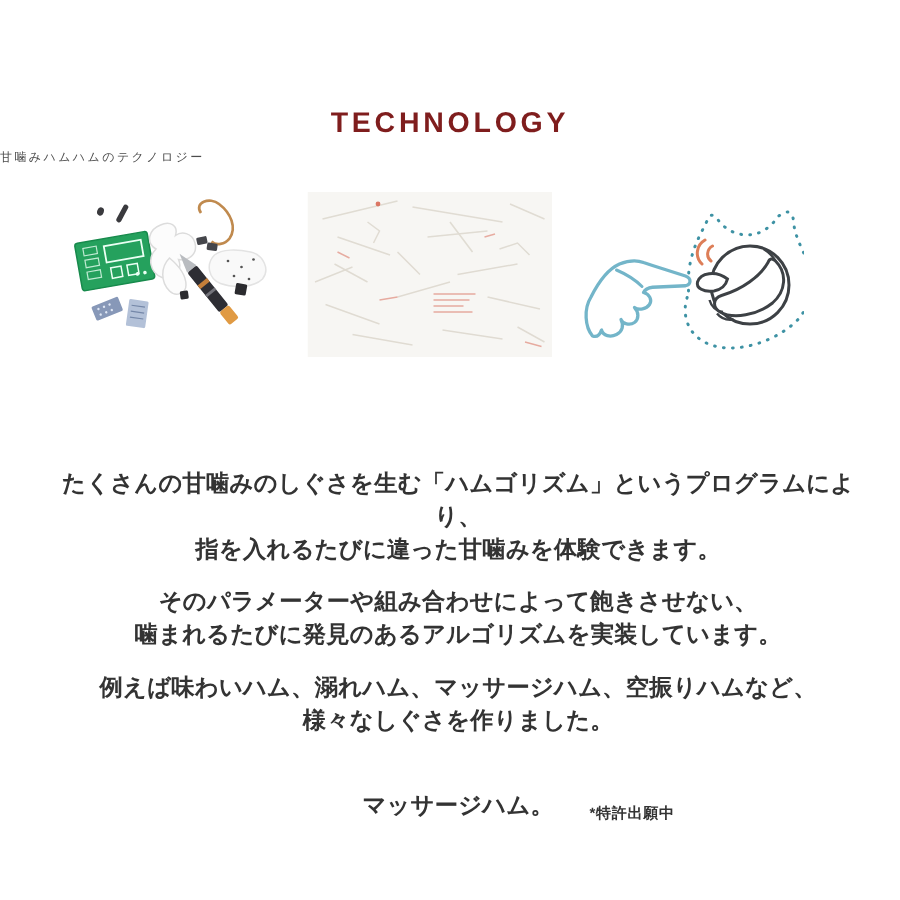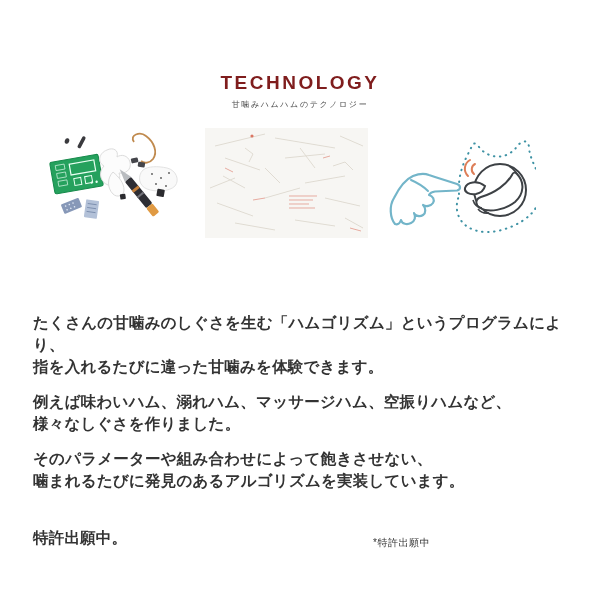--- a/index.html
+++ b/index.html
@@ -5,36 +5,36 @@
   html,body{margin:0;padding:0;}
   body{
     width:600px;height:600px;background:#ffffff;position:relative;overflow:hidden;
     font-family:"Liberation Sans","DejaVu Sans",sans-serif;
   }
   .title{
     position:absolute;top:72px;left:0;right:0;text-align:center;
     font-size:19px;font-weight:700;letter-spacing:2.5px;color:#7f1d1d;
   }
   .subtitle{
-    position:absolute;top:99px;left:0;right:0;text-align:center;
+    position:absolute;top:99px;left:0;right:0;
     font-size:8px;font-weight:500;letter-spacing:1.6px;color:#4c4c4c;
   }
   .images{
     position:absolute;left:37px;top:128px;display:flex;gap:5px;
   }
   .images figure{margin:0;width:163px;height:110px;}
   .images svg{display:block;}
   .bodytext{
     position:absolute;left:33px;top:312px;width:545px;
-    font-size:15.5px;line-height:22px;font-weight:600;color:#333333;letter-spacing:0.2px;
+    font-size:15.5px;line-height:22px;font-weight:600;color:#333333;letter-spacing:0.2px;text-align:center;
   }
   .bodytext p{margin:0 0 13px 0;position:relative;}
   .footnote{
-    position:absolute;left:340px;top:27px;
-    font-size:10px;font-weight:400;color:#333333;letter-spacing:0.5px;white-space:nowrap;
+    position:absolute;left:360px;top:27px;
+    font-size:10px;font-weight:700;color:#333333;letter-spacing:0.5px;white-space:nowrap;
   }
 </style>
 </head>
 <body>
 
 <div class="title">TECHNOLOGY</div>
 <div class="subtitle">甘噛みハムハムのテクノロジー</div>
 
 <div class="images">
 
@@ -164,25 +164,25 @@
     </svg>
   </figure>
 </div>
 
 <div class="bodytext">
   <p>
     <span>たくさんの甘噛みのしぐさを生む「ハムゴリズム」というプログラムにより、</span><br>
     <span>指を入れるたびに違った甘噛みを体験できます。</span>
   </p>
   <p>
+    <span>そのパラメーターや組み合わせによって飽きさせない、</span><br>
+    <span>噛まれるたびに発見のあるアルゴリズムを実装しています。</span>
+  </p>
+  <p>
     <span>例えば味わいハム、溺れハム、マッサージハム、空振りハムなど、</span><br>
     <span>様々なしぐさを作りました。</span>
   </p>
   <p>
-    <span>そのパラメーターや組み合わせによって飽きさせない、</span><br>
-    <span>噛まれるたびに発見のあるアルゴリズムを実装しています。</span>
-  </p>
-  <p>
     <br>
-    <span>特許出願中。</span>
+    <span>マッサージハム。</span>
     <span class="footnote">*特許出願中</span>
   </p>
 </div>
 
 </body></html>

